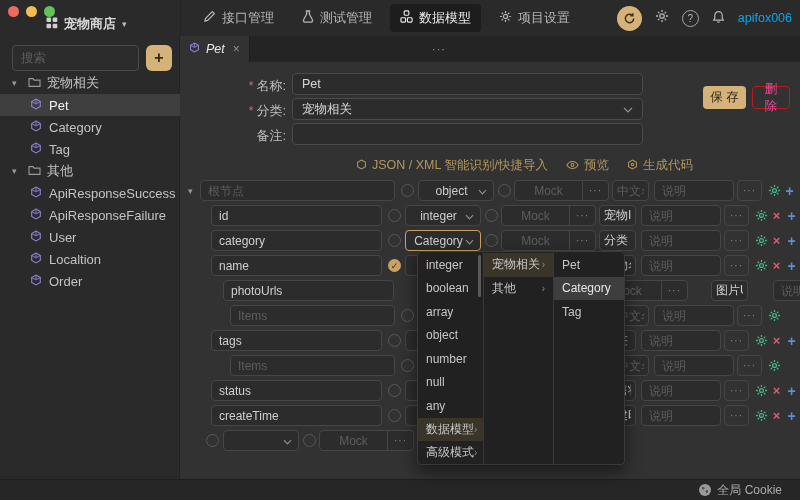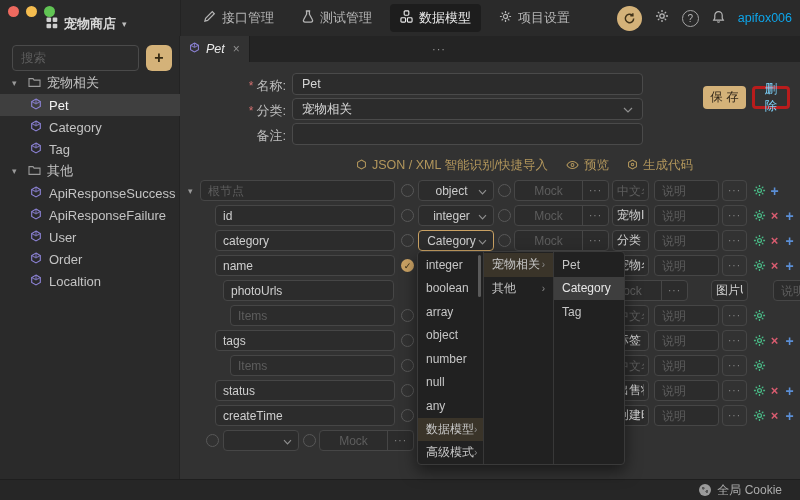--- a/index.html
+++ b/index.html
@@ -46,43 +46,43 @@
   .tab-more{position:absolute;left:252px;top:0;height:26px;display:flex;align-items:center;color:#9a9a9a;font-size:11px;letter-spacing:1px;cursor:pointer}
   
   .form-label{position:absolute;left:206px;width:80px;font-size:13px;color:#bdbdbd;text-align:right}
   .req{color:#cf6f6f;margin-right:3px;font-size:12px}
   .form-input{position:absolute;left:292px;width:351px;height:22px;background:#2c2c2c;border:1px solid #4a4a4a;border-radius:4px;
       color:#d6d6d6;font-size:12.5px;padding:0 9px;box-sizing:border-box;outline:none}
   .form-select{position:absolute;left:292px;width:351px;height:22px;background:#2c2c2c;border:1px solid #4a4a4a;border-radius:4px;
       color:#d6d6d6;font-size:12.5px;padding:0 9px;box-sizing:border-box;display:flex;align-items:center;justify-content:space-between;cursor:pointer}
   .save-btn{position:absolute;left:703px;top:86px;width:43px;height:23px;background:#d4b279;border:none;border-radius:4px;
       color:#33281a;font-size:12.5px;display:flex;align-items:center;justify-content:center;cursor:pointer}
-  .delete-btn{position:absolute;left:752px;top:86px;width:38px;height:23px;background:transparent;border:3px solid #b91c1c;border-radius:4px;
-      color:#7dd3fc;font-size:12.5px;display:flex;align-items:center;justify-content:center;cursor:pointer;box-sizing:border-box}
+  .delete-btn{position:absolute;left:752px;top:86px;width:38px;height:23px;background:transparent;border:1px solid #b91c1c;border-radius:4px;
+      color:#ec4899;font-size:12.5px;display:flex;align-items:center;justify-content:center;cursor:pointer;box-sizing:border-box}
   
   #toolbar{position:absolute;left:356px;top:157px;display:flex;gap:18px;align-items:center;color:#b3975c;font-size:12.5px;white-space:nowrap}
   .tool-link{display:flex;gap:5px;align-items:center;cursor:pointer}
   
   .schema-row{position:absolute;left:186px;width:612px;height:21px;display:flex;align-items:center}
   .arrow-slot{width:14px;font-size:9px;color:#9a9a9a;text-align:left;padding-left:2px;box-sizing:border-box}
   .f-input{height:21px;background:#2c2c2c;border:1px solid #464646;border-radius:4px;color:#cfcfcf;font-size:12px;
       padding:0 7px;box-sizing:border-box;outline:none}
   .f-input::placeholder,.form-input::placeholder,.search-box::placeholder,.mock-input::placeholder{color:#5d5d5d}
   .cb{width:13px;height:13px;border-radius:50%;border:1px solid #585858;margin-left:6px;box-sizing:border-box;cursor:pointer;flex:none}
   .cb.c2{margin-left:4px}
   .cb.checked{background:#c9a163;border:none;display:flex;align-items:center;justify-content:center;color:#342a16;font-size:9px;font-weight:bold}
   .t-select{margin-left:4px;width:76px;height:21px;background:#2c2c2c;border:1px solid #464646;border-radius:4px;display:flex;
       align-items:center;box-sizing:border-box;padding:0 6px;font-size:12px;color:#cdcdcd;cursor:pointer;flex:none}
   .t-select .tval{flex:1;text-align:center}
   .t-select.focused{border-color:#c9a163}
   .mock-group{margin-left:3px;width:95px;height:21px;border:1px solid #464646;border-radius:4px;display:flex;box-sizing:border-box;background:#2c2c2c;flex:none}
   .mock-input{flex:1;min-width:0;background:transparent;border:none;color:#cfcfcf;font-size:12px;text-align:center;padding:0;outline:none}
   .mock-dots{width:25px;border-left:1px solid #464646;display:flex;align-items:center;justify-content:center;color:#8a8a8a;font-size:10px;letter-spacing:1px;cursor:pointer;flex:none}
   .f-title{margin-left:3px;width:37px;padding:0 4px}
-  .f-desc{margin-left:5px;width:65px}
+  .f-desc{margin-left:5px;width:80px}
   .dots-btn{margin-left:3px;width:25px;height:21px;border:1px solid #464646;border-radius:4px;display:flex;align-items:center;
       justify-content:center;color:#8a8a8a;font-size:10px;letter-spacing:1px;box-sizing:border-box;cursor:pointer;flex:none}
   .row-actions{margin-left:6px;display:flex;gap:2px;align-items:center}
   .act{width:13px;height:15px;display:flex;align-items:center;justify-content:center;cursor:pointer}
   .act.del{color:#d95c70;font-size:13px;font-weight:bold}
   .act.add{color:#5b8fd6;font-size:14px;font-weight:bold}
   
   #type-menu{position:absolute;left:417px;top:251px;width:208px;height:214px;background:#212121;border:1px solid #3a3a3a;
       border-radius:4px;box-shadow:0 6px 16px rgba(0,0,0,.5);display:flex;z-index:50;box-sizing:border-box;overflow:hidden}
   .menu-col{position:relative;box-sizing:border-box;padding-top:1px}
@@ -180,28 +180,28 @@
             <path d="M6 1.1 10.3 3.5v5L6 10.9 1.7 8.5v-5Z"></path>
             <path d="M6 1.1v4.7M1.7 3.5 6 5.8l4.3-2.3" opacity=".75"></path>
           </svg></span>
         <span>User</span>
       </div>
       <div class="tree-row leaf">
         <span><svg width="12" height="12" viewBox="0 0 12 12" fill="none" stroke="#8e84d8" stroke-width="1.1">
             <path d="M6 1.1 10.3 3.5v5L6 10.9 1.7 8.5v-5Z"></path>
             <path d="M6 1.1v4.7M1.7 3.5 6 5.8l4.3-2.3" opacity=".75"></path>
           </svg></span>
+        <span>Localtion</span>
+      </div>
+      <div class="tree-row leaf">
+        <span><svg width="12" height="12" viewBox="0 0 12 12" fill="none" stroke="#8e84d8" stroke-width="1.1">
+            <path d="M6 1.1 10.3 3.5v5L6 10.9 1.7 8.5v-5Z"></path>
+            <path d="M6 1.1v4.7M1.7 3.5 6 5.8l4.3-2.3" opacity=".75"></path>
+          </svg></span>
         <span>Order</span>
-      </div>
-      <div class="tree-row leaf">
-        <span><svg width="12" height="12" viewBox="0 0 12 12" fill="none" stroke="#8e84d8" stroke-width="1.1">
-            <path d="M6 1.1 10.3 3.5v5L6 10.9 1.7 8.5v-5Z"></path>
-            <path d="M6 1.1v4.7M1.7 3.5 6 5.8l4.3-2.3" opacity=".75"></path>
-          </svg></span>
-        <span>Localtion</span>
       </div>
     </div>
 </div>
 
 <div id="topbar">
   <div id="nav">
       <div class="nav-item">
         <span><svg width="13" height="13" viewBox="0 0 14 14" fill="none" stroke="currentColor" stroke-width="1.3">
             <path d="M2 12l.8-3L10 1.8l2.2 2.2L5 11.2 2 12Z"></path>
           </svg></span>

